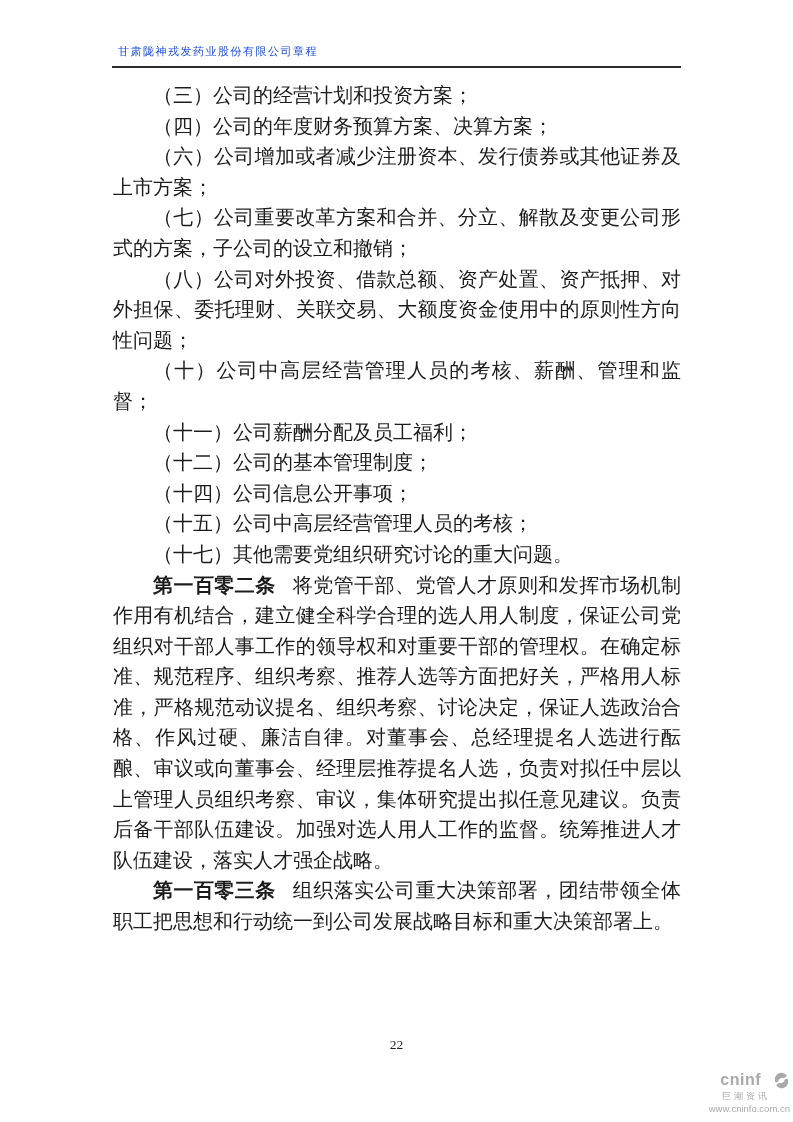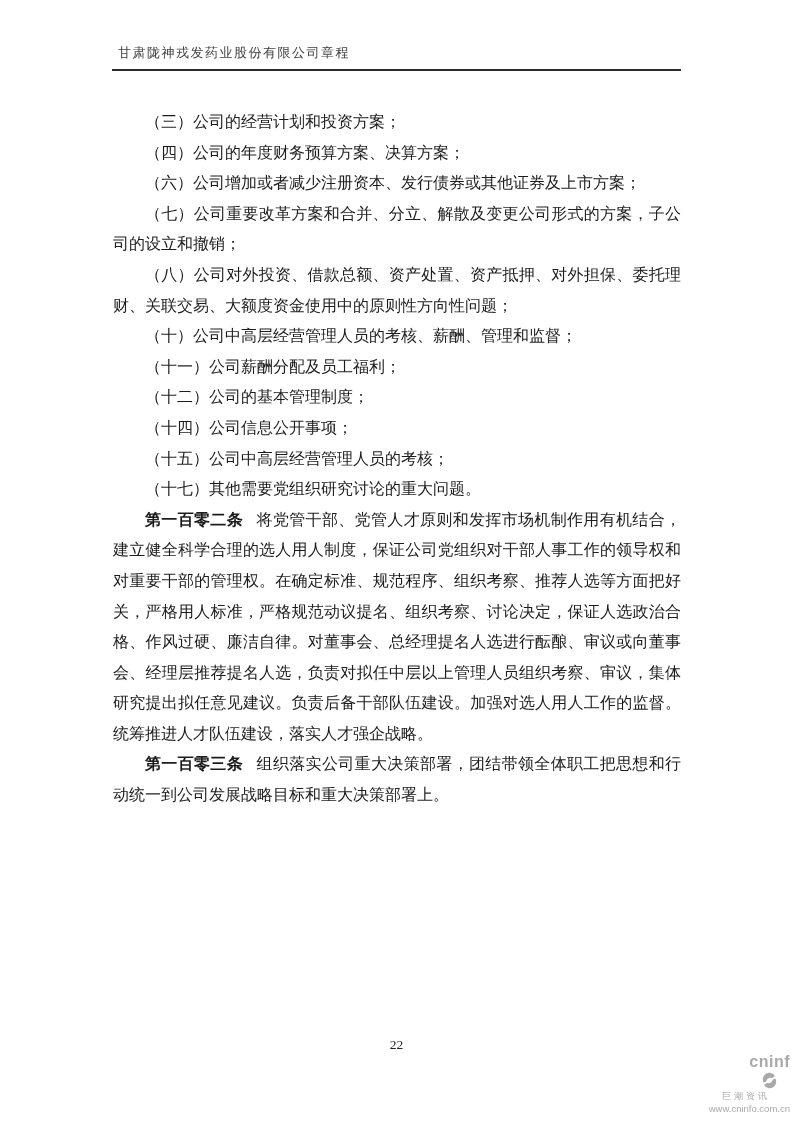--- a/index.html
+++ b/index.html
@@ -17,36 +17,36 @@
     overflow: hidden;
   }
   
   .doc-header {
     position: absolute;
     left: 112px;
     width: 569px;
     top: 44px;
   }
   .doc-header-title {
-    font-size: 13px;
+    font-size: 11px;
     letter-spacing: 1.5px;
-    color: #404040;
+    color: #1d4ed8;
     padding-left: 6px;
     padding-bottom: 7px;
   }
   .doc-header-rule {
     border-bottom: 2px solid #2d2d2d;
   }
   
   .doc-body {
     position: absolute;
     left: 113px;
-    top: 107px;
+    top: 80px;
     width: 568px;
-    font-size: 16px;
+    font-size: 20px;
     line-height: 30.6px;
     text-align: justify;
     text-justify: inter-ideograph;
   }
   .para {
     margin: 0;
     padding: 0;
     text-indent: 2em;
   }
   .article-label {
@@ -69,22 +69,21 @@
     bottom: 9px;
     display: flex;
     flex-direction: column;
     align-items: flex-end;
     color: #a9a9a9;
     line-height: 1;
   }
   .wm-row1 {
     display: flex;
     align-items: center;
-    gap: 2px;
-    flex-direction: column;
+    gap: 12px;
   }
   .wm-logo-text {
     font-family: "Liberation Sans", "DejaVu Sans", sans-serif;
     font-weight: bold;
     font-size: 16px;
     letter-spacing: 0.5px;
   }
   .wm-icon svg { display: block; }
   .wm-cn {
     font-size: 9px;

